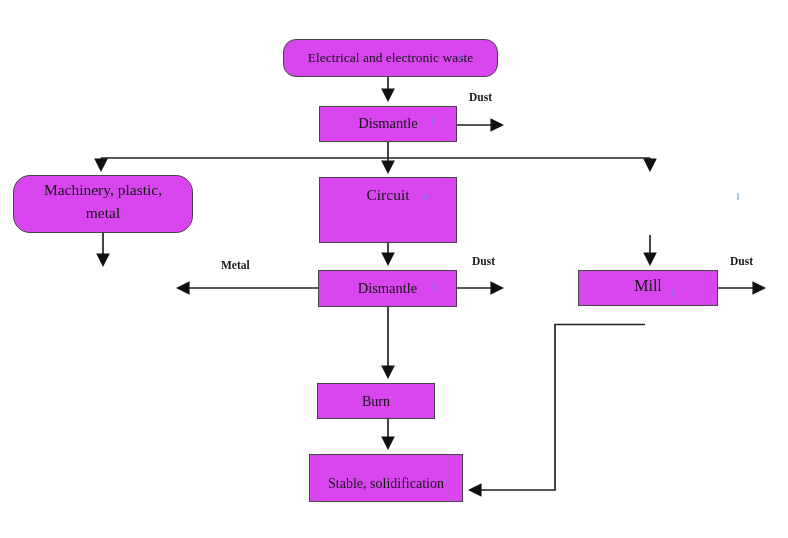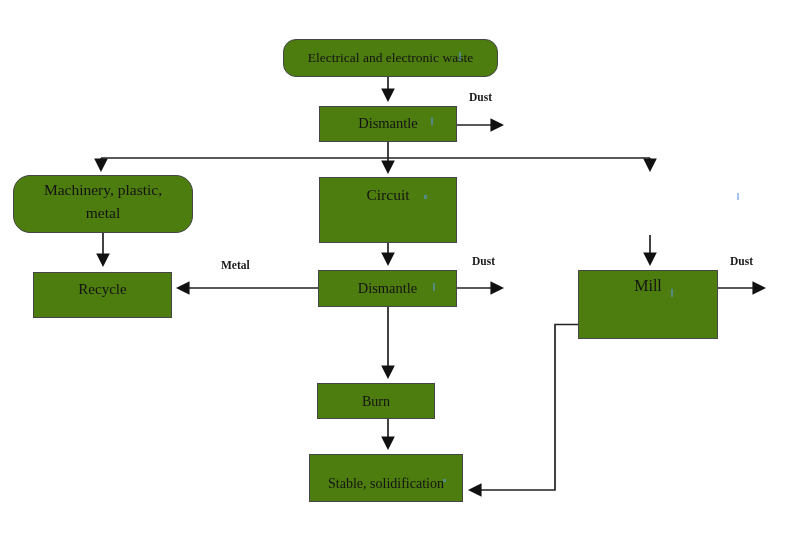--- a/index.html
+++ b/index.html
@@ -20,21 +20,21 @@
     position: absolute;
     left: 0;
     top: 0;
     width: 788px;
     height: 538px;
   }
   .node {
     position: absolute;
     box-sizing: border-box;
     border: 1.5px solid #454545;
-    background: #4d7c0f;
+    background: #d946ef;
     display: flex;
     flex-direction: column;
     align-items: center;
     text-align: right;
     line-height: 1.5;
   }
   .node.v-center { justify-content: center; }
   .node.v-top { justify-content: flex-start; }
 
   #n-source {
@@ -59,21 +59,21 @@
   }
   #n-recycle {
     left: 33px; top: 272px; width: 139px; height: 46px;
     font-size: 15px; padding-top: 5px;
   }
   #n-dismantle-mid {
     left: 318px; top: 270px; width: 139px; height: 37px;
     font-size: 14.5px;
   }
   #n-mill {
-    left: 578px; top: 270px; width: 140px; height: 69px;
+    left: 578px; top: 270px; width: 140px; height: 36px;
     font-size: 16px; padding-top: 3px;
   }
   #n-burn {
     left: 317px; top: 383px; width: 118px; height: 36px;
     font-size: 14px;
   }
   #n-stable {
     left: 309px; top: 454px; width: 154px; height: 48px;
     font-size: 14px; padding-top: 18px;
   }
@@ -143,23 +143,20 @@
   <div class="node v-top" id="n-machinery">
     <span>Machinery, plastic,</span>
     <span>metal</span>
   </div>
 
   <div class="node v-top" id="n-circuit">
     <span>Circuit</span>
   </div>
 
 
-  <div class="node v-top" id="n-recycle">
-    <span>Recycle</span>
-  </div>
 
   <div class="node v-center" id="n-dismantle-mid">
     <span>Dismantle</span>
   </div>
 
   <div class="node v-top" id="n-mill">
     <span>Mill</span>
   </div>
 
   <div class="node v-center" id="n-burn">

